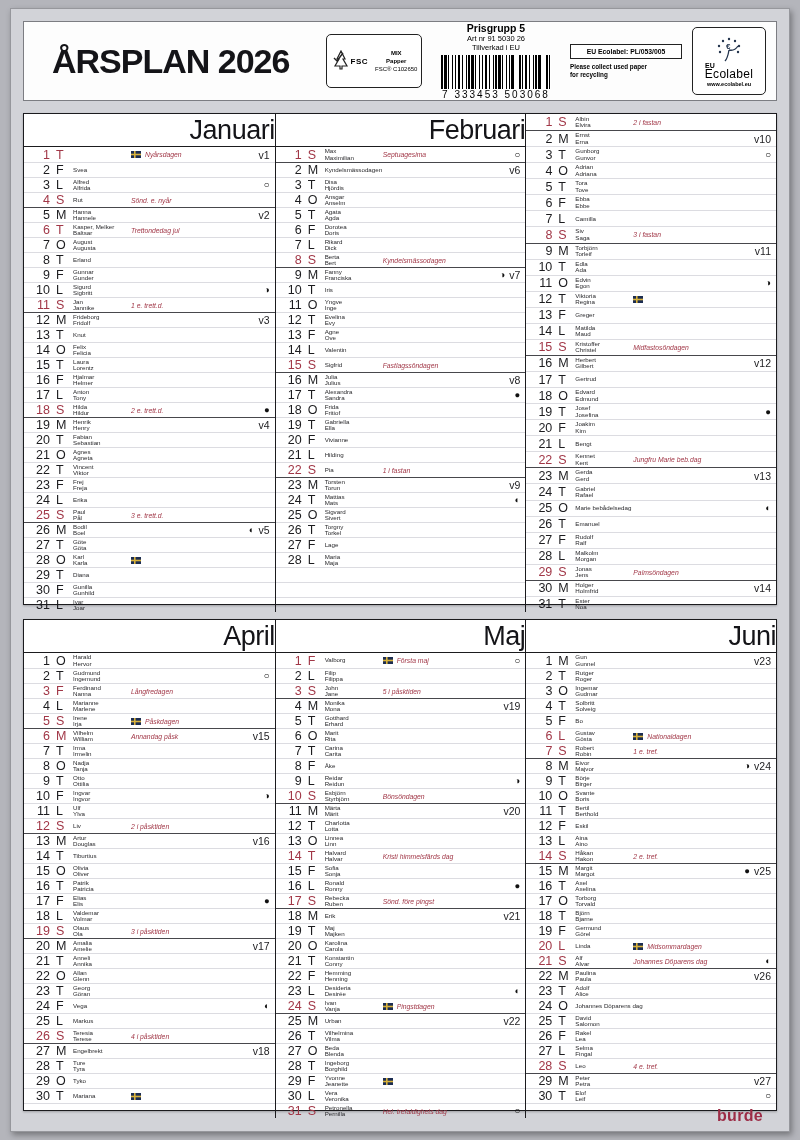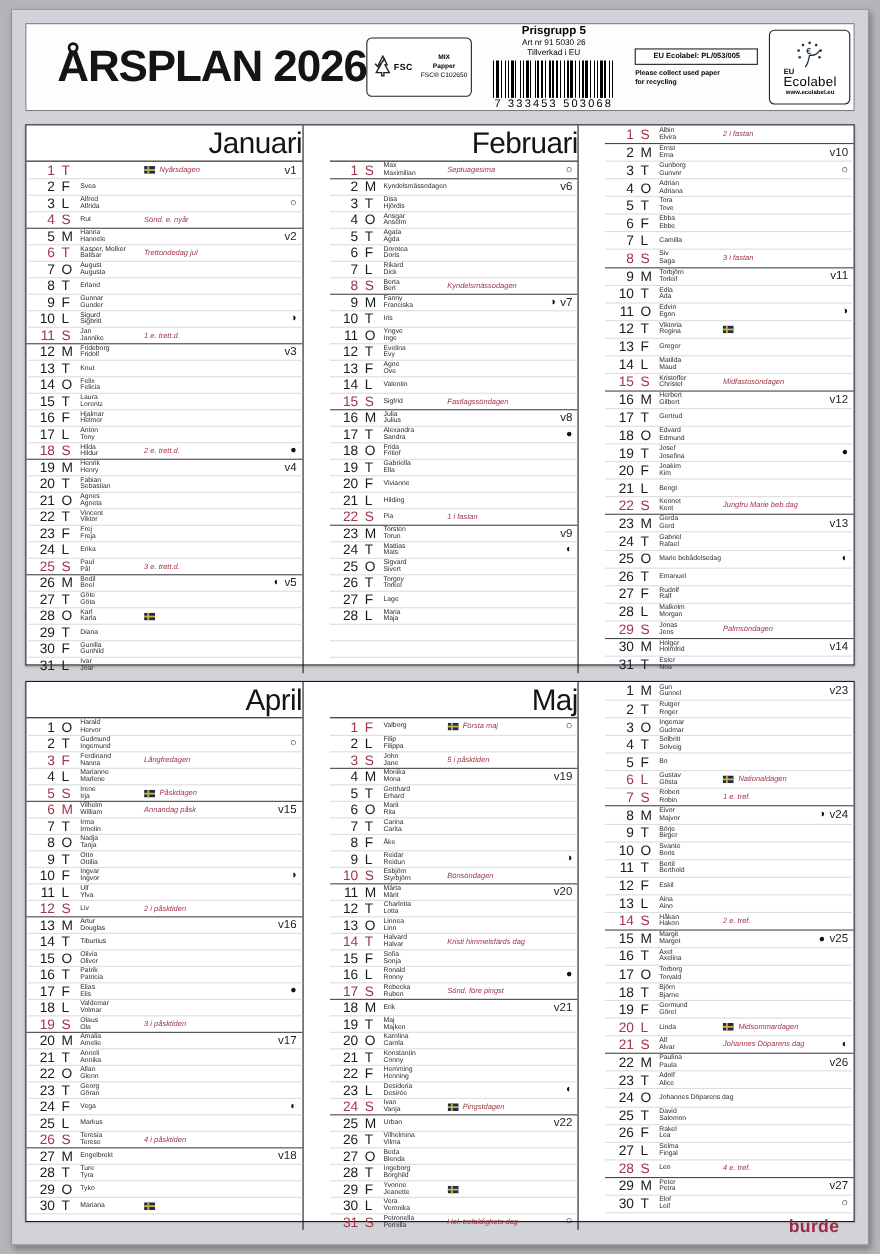--- a/index.html
+++ b/index.html
@@ -13,21 +13,21 @@
     background:#d2d3d8; border:1px solid #96979c;
     box-shadow:2px 3px 6px rgba(0,0,0,.35);
   }
   
   .top-band {
     position:absolute; left:12px; top:12px; right:12px; height:80px;
     background:#fdfdfd; border:1px solid #7c7d82;
     display:flex; align-items:center;
   }
   .main-title {
-    font-size:40px; font-weight:600; letter-spacing:-1px; color:#141418;
+    font-size:34px; font-weight:600; letter-spacing:-1px; color:#141418;
     padding-left:28px; white-space:nowrap;
   }
   .top-right { margin-left:auto; display:flex; align-items:center; gap:10px; padding-right:10px; }
   .fsc-box {
     border:1.3px solid #222; border-radius:5px; width:96px; height:54px;
     display:flex; align-items:center; justify-content:center; gap:7px; background:#fff;
   }
   .fsc-left { display:flex; flex-direction:row; align-items:center; }
   .fsc-left .fsc-word { font-size:8px; font-weight:700; letter-spacing:.5px; }
   .fsc-right { font-size:6px; font-weight:700; text-align:center; line-height:8px; }
@@ -57,21 +57,21 @@
   .eco-logo-box .eco-url { font-size:5.5px; font-weight:700; }
   
   .block {
     position:absolute; left:12px; right:12px; background:#fff;
     border:1.6px solid #1b1b1e; display:grid; grid-template-columns:1fr 1fr 1fr;
     box-shadow:0 1px 2px rgba(0,0,0,.25);
   }
   .block-1 { top:104px; height:492px; }
   .block-2 { top:610px; height:492px; }
   .month { display:flex; flex-direction:column; min-width:0; }
-  .month + .month { border-left:1.2px solid #1b1b1e;padding-left:24px; }
+  .month + .month { border-left:1.2px solid #1b1b1e; }
   .month-title {
     height:33px; line-height:32px; text-align:right; font-size:27px; font-weight:500;
     color:#141418; border-bottom:1.8px solid #1b1b1e; letter-spacing:-.5px;
   }
   .days { flex:1; display:grid; grid-auto-rows:1fr; }
   .row { display:flex; align-items:center; border-top:1px solid #dcdce1; position:relative; min-width:0; }
   .row:first-child { border-top:none; }
   .row.wk { border-top:1.7px solid #47474c; }
   .num { width:26px; text-align:right; font-size:12.5px; color:#1c1c1f; flex:none; }
   .wd  { width:13px; margin-left:6px; font-size:12.5px; color:#1c1c1f; flex:none; }
@@ -1832,20 +1832,21 @@
             <span class="mid">
               <span class="note">Hel. trefaldighets dag</span>
             </span>
             <span class="right">
               <span class="moon outline">○</span>
             </span>
           </div>
         </div>
       </div>
       <div class="month">
+        <div class="month-title">Juni</div>
         <div class="days">
           <div class="row">
             <span class="num">1</span>
             <span class="wd">M</span>
             <span class="names">
               <div>Gun</div>
               <div>Gunnel</div>
             </span>
             <span class="mid"></span>
             <span class="right">

